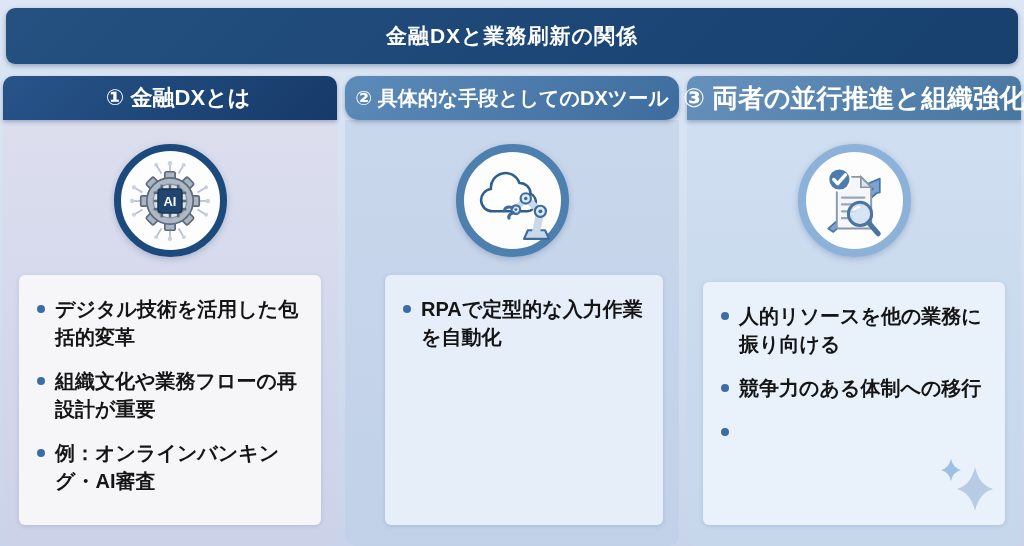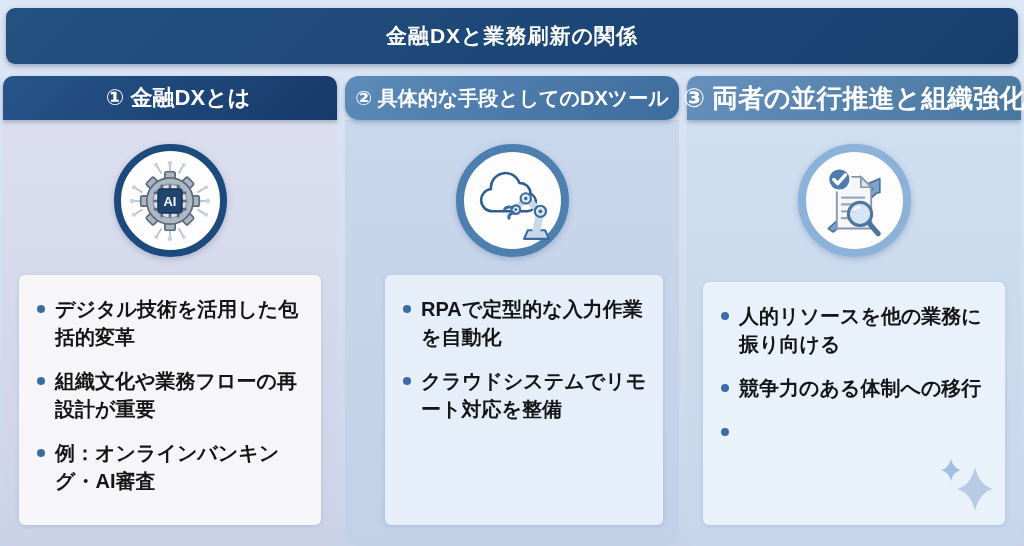--- a/index.html
+++ b/index.html
@@ -184,24 +184,20 @@
             <path d="M51.5 63.5 Q45 66 46.5 70"></path>
           </g>
         </svg>
       </div>
       <div class="card">
         <ul class="bullets">
           <li class="bullet">
             <span class="dot"></span>
             <span class="bullet-text">RPAで定型的な入力作業を自動化</span>
           </li>
-          <li class="bullet">
-            <span class="dot"></span>
-            <span class="bullet-text">クラウドシステムでリモート対応を整備</span>
-          </li>
         </ul>
       </div>
     </div>
   </section>
 
   <section class="col col3">
     <div class="col-header">③ 両者の並行推進と組織強化</div>
     <div class="col-body">
       <div class="icon-circle">
         <svg viewBox="0 0 100 100" aria-hidden="true">

